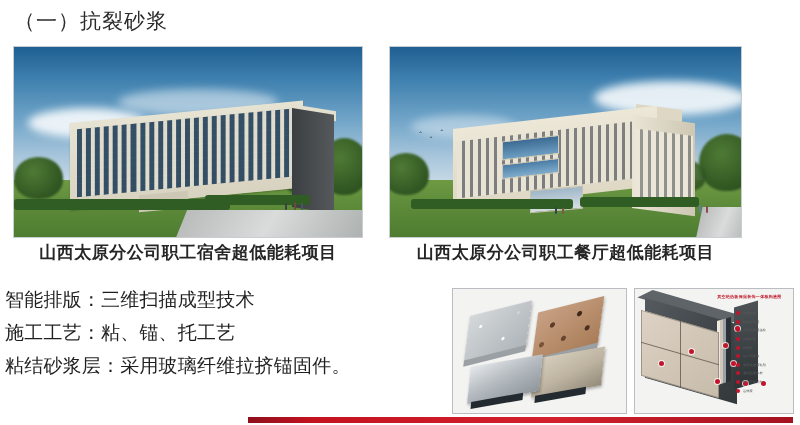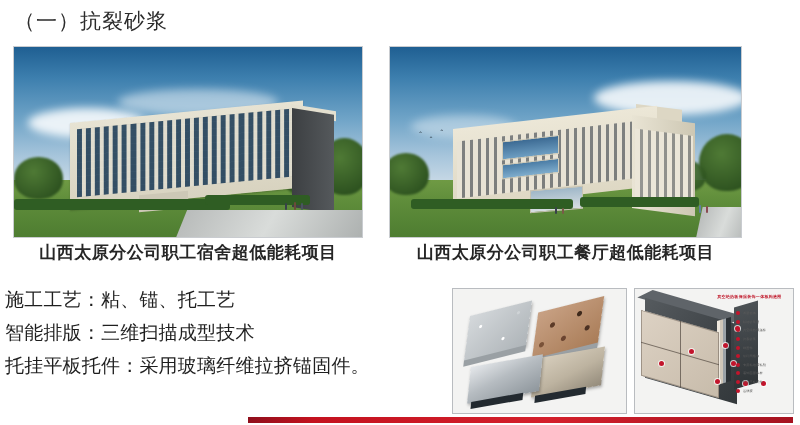--- a/index.html
+++ b/index.html
@@ -362,23 +362,23 @@
   <div class="person" style="left:47%;top:84%;height:7px;"></div>
   <div class="person" style="left:49%;top:84.5%;height:6px;background:#7a5a48;"></div>
   <div class="person" style="left:88%;top:83%;height:8px;background:#5f7fa0;"></div>
   <div class="person" style="left:90%;top:83.5%;height:7px;background:#8a4a52;"></div>
 </div>
 
 <div class="caption" id="caption-dorm">山西太原分公司职工宿舍超低能耗项目</div>
 <div class="caption" id="caption-canteen">山西太原分公司职工餐厅超低能耗项目</div>
 
 <div id="spec-list">
+  <div class="spec-line">智能排版：三维扫描成型技术</div>
   <div class="spec-line">施工工艺：粘、锚、托工艺</div>
-  <div class="spec-line">智能排版：三维扫描成型技术</div>
-  <div class="spec-line">托挂平板托件：采用玻璃纤维拉挤锚固件。</div>
+  <div class="spec-line">粘结砂浆层：采用玻璃纤维拉挤锚固件。</div>
 </div>
 
 <div class="fig-frame" id="fig-panels">
   <div class="tile" id="tile-gray">
     <div class="tile-edge"></div>
   </div>
   <div class="tile" id="tile-granite">
     <div class="tile-edge"></div>
   </div>
   <div class="tile" id="tile-beige">

